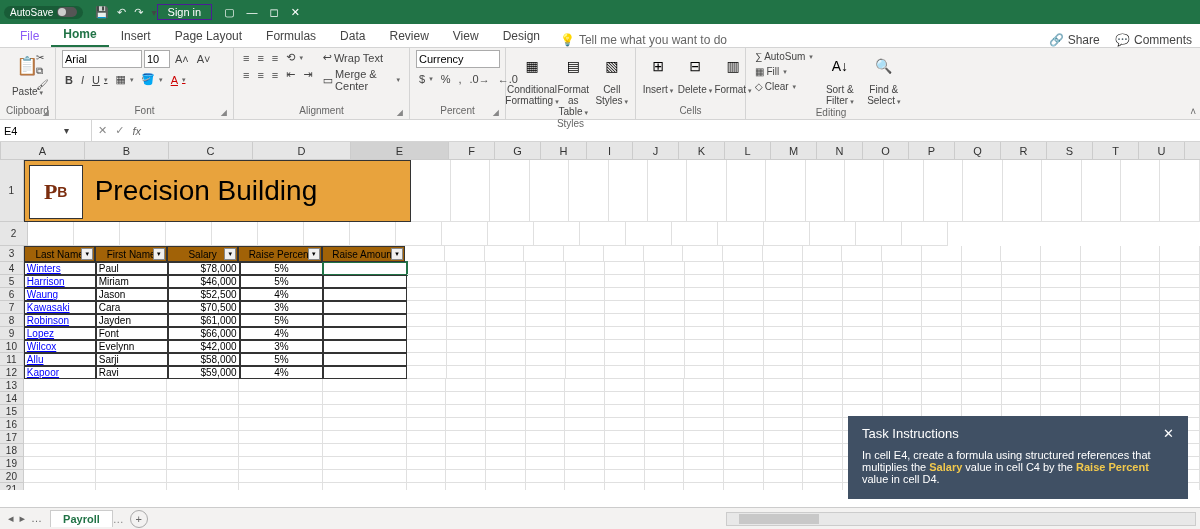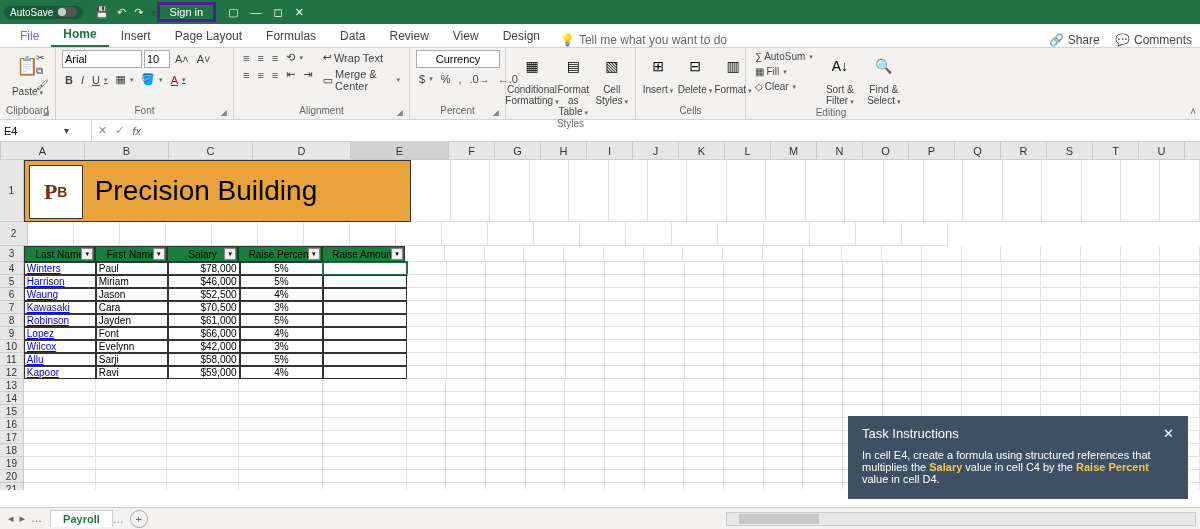--- a/index.html
+++ b/index.html
@@ -8,21 +8,21 @@
 
 .titlebar { background: #217346; color: #fff; height: 24px; display: flex; align-items: center; padding: 0 4px; font-size: 11px; }
 .titlebar .autosave { background: #185c37; border-radius: 10px; padding: 1px 6px; font-size: 10px; margin-right: 6px; display: flex; align-items: center; gap: 4px; }
 .toggle { width: 20px; height: 10px; background: #555; border-radius: 5px; position: relative; }
 .toggle::after { content: ""; position: absolute; width: 8px; height: 8px; background: #ccc; border-radius: 50%; top: 1px; left: 1px; }
 .titlebar .qat { display: flex; gap: 8px; margin-left: 6px; align-items: center; }
 .titlebar .qat span { opacity: .9; }
 .titlebar .title { flex: 1; text-align: center; display: flex; justify-content: center; gap: 20px; align-items: center; }
 .titlebar .tabletools { background: #7f7f7f; padding: 2px 10px; font-size: 11px; }
 .titlebar .right { display: flex; gap: 12px; align-items: center; }
-.titlebar .signin { border: 3px solid #4c1d95; padding: 1px 10px; font-size: 11px; }
+.titlebar .signin { border: 1px solid #4c1d95; padding: 1px 10px; font-size: 11px; }
 
 
 .ribbontabs { background: #fff; height: 24px; display: flex; align-items: flex-end; padding: 0 8px; font-size: 12px; border-bottom: 1px solid #d4d4d4; }
 .ribbontabs .tab { padding: 4px 12px; color: #444; cursor: pointer; }
 .ribbontabs .tab.file { color: #8b5cf6; font-weight: 400; }
 .ribbontabs .tab.active { border-bottom: 2px solid #217346; color: #217346; font-weight: 600; }
 .ribbontabs .tab.design { color: #444; }
 .ribbontabs .tell { color: #666; margin-left: 8px; display: flex; gap: 4px; align-items: center; }
 .ribbontabs .right { margin-left: auto; display: flex; gap: 16px; color: #444; align-items: flex-end; }
 
@@ -69,21 +69,21 @@
 .rowh18 .rhdr { line-height: 16px; }
 .cell { border-right: 1px solid #e0e0e0; border-bottom: 1px solid #e0e0e0; font-size: 10px; padding: 0 2px; overflow: hidden; white-space: nowrap; line-height: 13px; }
 .rowh18 .cell { line-height: 16px; }
 
 
 .banner { background: #e8a33d; border: 1px solid #333; font-family: Georgia, serif; font-size: 28px; color: #000; padding-left: 70px; display: flex; align-items: center; position: relative; }
 .banner .logo { position: absolute; left: 4px; top: 4px; width: 54px; height: 54px; background: #fff; border: 1px solid #333; display: flex; align-items: center; justify-content: center; font-family: Georgia; font-weight: bold; color: #7b2d0e; font-size: 22px; }
 .subtitle { font-family: Georgia, serif; font-size: 14px; font-weight: bold; color: #333; padding-left: 100px; }
 
 
-.thdr { background: #15803d; border: 1px solid #333; font-size: 10px; text-align: center; position: relative; line-height: 16px; }
+.thdr { background: #a16207; border: 1px solid #333; font-size: 10px; text-align: center; position: relative; line-height: 16px; }
 .thdr .ddarrow { position: absolute; right: 1px; top: 1px; width: 12px; height: 12px; background: #f0f0f0; border: 1px solid #888; font-size: 7px; line-height: 10px; text-align: center; }
 .tcell { border: 1px solid #333; font-size: 10px; padding: 0 2px; line-height: 12px; }
 .tcell.right { text-align: right; }
 .tcell.center { text-align: center; }
 .tcell.link { color: #00f; text-decoration: underline; }
 
 .activecell { outline: 2px solid #217346; outline-offset: -1px; background: #fff; }
 
 
 .sheettabs { position: absolute; bottom: 0; left: 0; right: 0; height: 22px; border-top: 1px solid #ccc; background: #f3f2f1; display: flex; align-items: center; font-size: 11px; }
@@ -200,21 +200,21 @@
       <div class="stackv">
         <span class="btn">↩ <span>Wrap Text</span></span>
         <span class="btn dd">▭ <span>Merge &amp; Center</span></span>
       </div>
     </div>
     <div class="label"><span>Alignment</span><span class="dlaunch">◢</span></div>
   </div>
 
   <div class="group" style="width:96px">
     <div class="controls stackv">
-      <input class="ribbonfield" style="width: 84px; text-align: center;" value="Currency">
+      <input class="ribbonfield" style="width: 84px;" value="Currency">
       <div class="rowh">
         <span class="btn dd">$</span>
         <span class="btn">%</span>
         <span class="btn">,</span>
         <span class="btn">.0→</span>
         <span class="btn">←.0</span>
       </div>
     </div>
     <div class="label"><span>Percent</span><span class="dlaunch">◢</span></div>
   </div>

